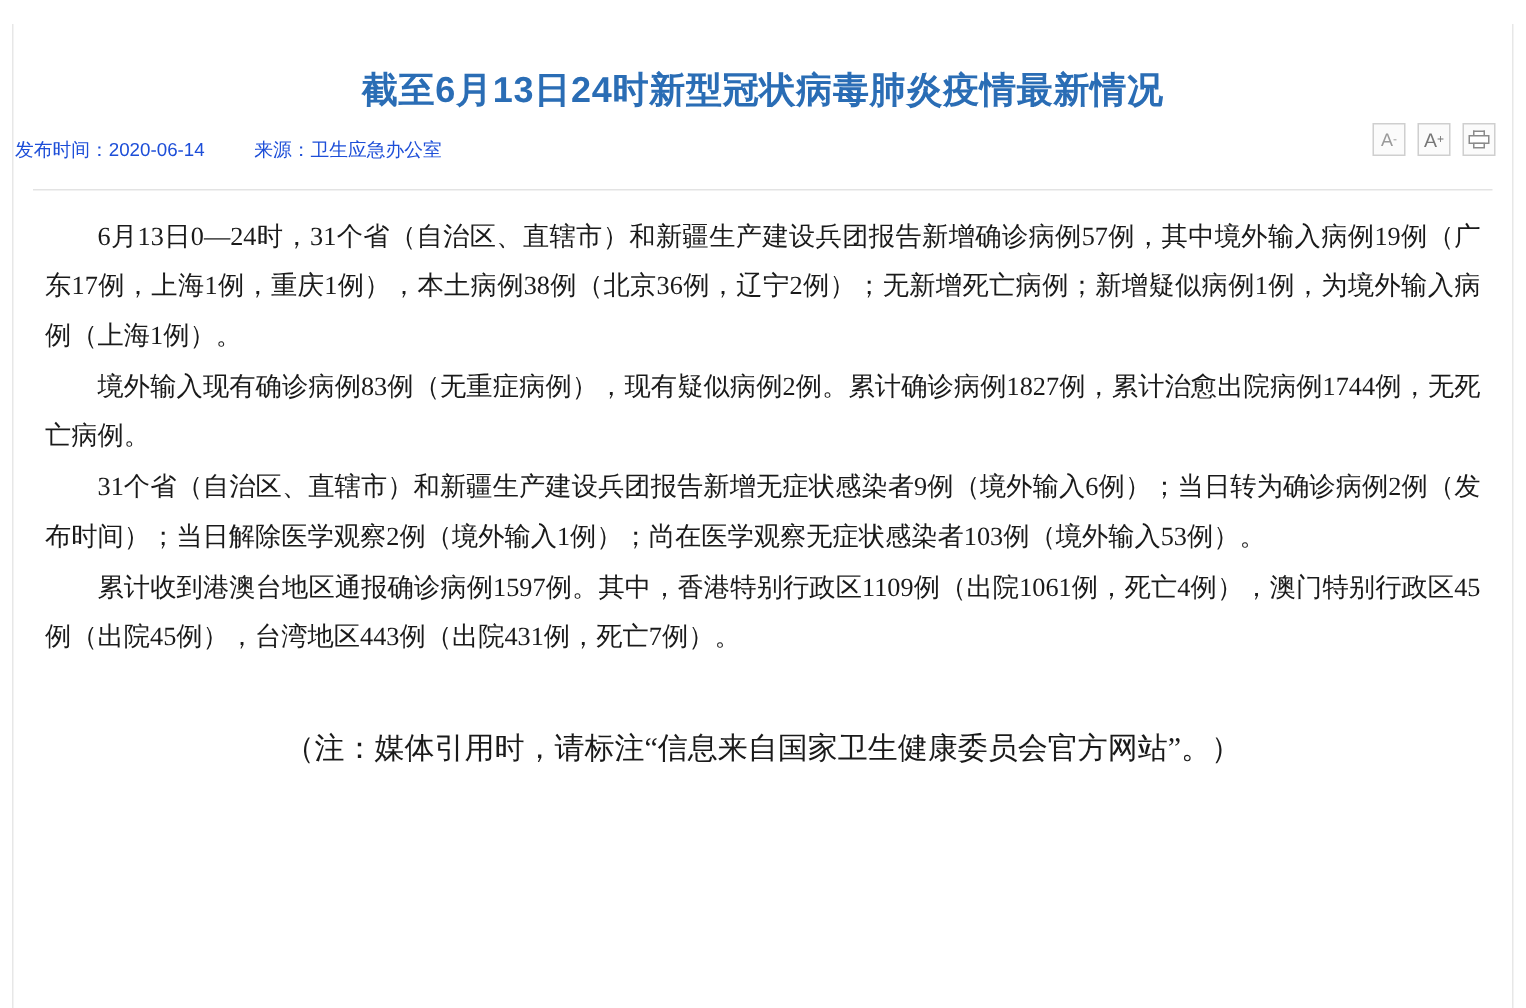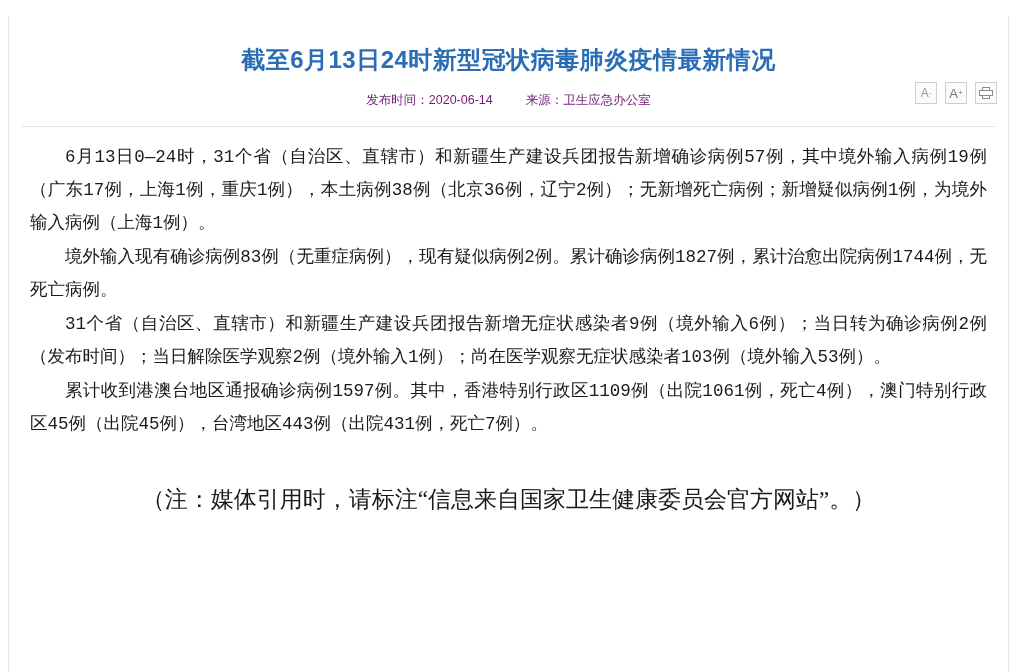--- a/index.html
+++ b/index.html
@@ -35,22 +35,22 @@
     color: #2a6db5;
     font-size: 24px;
     font-weight: bold;
     letter-spacing: 0.5px;
     padding-top: 28px;
     font-family: "Liberation Sans", "DejaVu Sans", sans-serif;
   }
 
   .meta-row {
     margin-top: 16px;
-    text-align: center;
-    color: #701a75;
+    text-align: left;
+    color: #1d4ed8;
     font-size: 12.5px;
     font-family: "Liberation Sans", "DejaVu Sans", sans-serif;
     position: relative;
     height: 22px;
   }
   .meta-row .meta-item {
     display: inline-block;
     margin: 0 10px;
     vertical-align: middle;
   }
@@ -126,25 +126,25 @@
     width: 1017px;
     box-sizing: border-box;
   }
   .para {
     font-size: 17.5px;
     line-height: 33px;
     color: #1a1a1a;
     text-align: justify;
     text-indent: 2em;
     margin: 0 0 1px 0;
-    font-family: Liberation Mono, monospace;
+    font-family: Liberation Serif, serif;
   }
   .note {
     margin-top: 42px;
-    font-size: 23px;
+    font-size: 20px;
     line-height: 33px;
     color: #1a1a1a;
     text-align: center;
     font-family: "Liberation Serif", "DejaVu Serif", serif;
   }
 </style>
 </head>
 <body>
 
 <div class="page">

